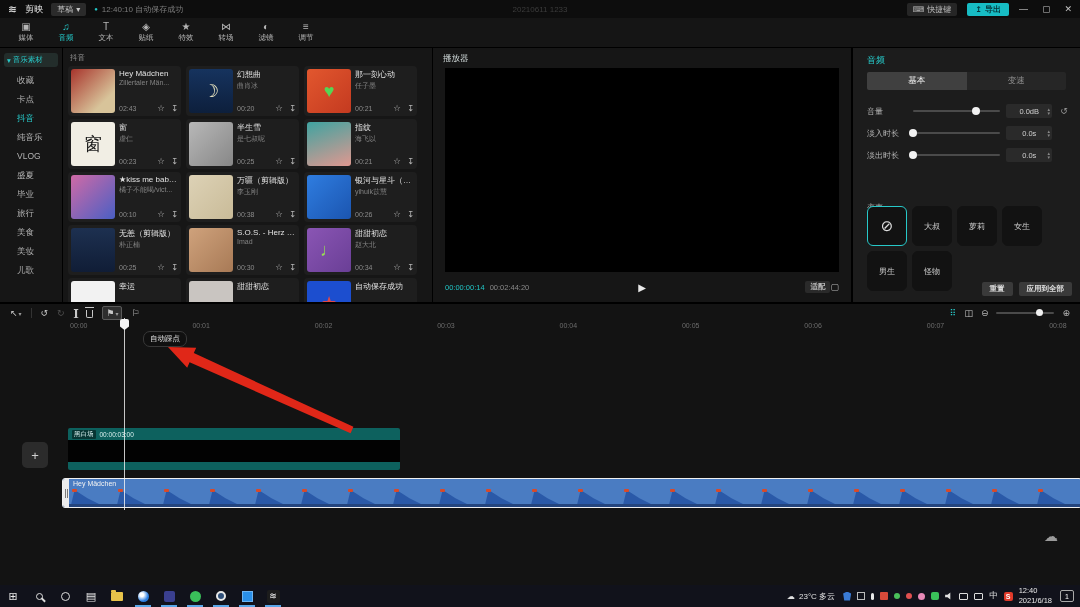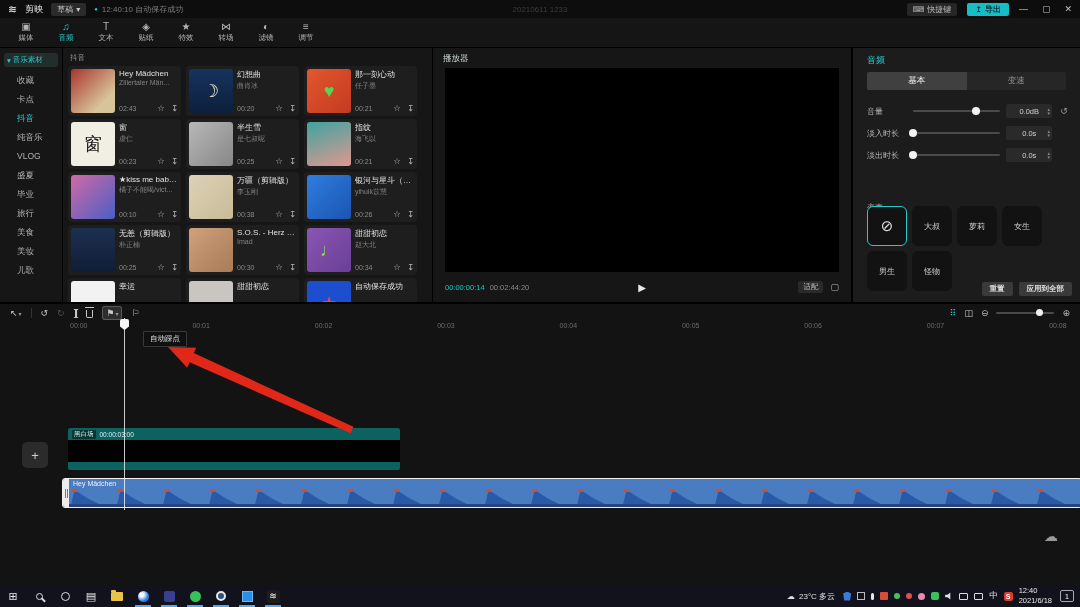--- a/index.html
+++ b/index.html
@@ -47,21 +47,21 @@
   .c-icon{font-size:8.5px;color:#b5b5b5;}
 
   
   .player{position:absolute;left:433px;top:48px;width:418px;height:254px;background:#161616;}
   .player-title{position:absolute;left:10px;top:5px;font-size:8.5px;color:#cfd8d8;}
   .video{position:absolute;left:12px;top:20px;right:12px;bottom:30px;background:#000;}
   .player-bar{position:absolute;left:12px;right:12px;bottom:7px;height:16px;display:flex;align-items:center;font-size:7.5px;color:#8a8a8a;}
   .time-cur{color:#21c5c5;}
   .time-total{margin-left:5px;}
   .play-btn{position:absolute;left:50%;transform:translateX(-50%);color:#e8e8e8;font-size:10px;}
-  .pb-right{margin-left:auto;display:flex;align-items:center;gap:7px;}
+  .pb-right{margin-left:auto;display:flex;align-items:center;font-weight:bold;}
   .fit-btn{background:#2a2a2a;border-radius:2px;padding:1px 5px;font-size:7.5px;color:#b8b8b8;}
   .expand-icon{font-size:9px;color:#b8b8b8;}
 
   
   .inspector{position:absolute;left:853px;top:48px;width:227px;height:254px;background:#1c1c1c;}
   .insp-title{position:absolute;left:14px;top:6px;font-size:9px;color:#27c9c9;}
   .insp-tabs{position:absolute;left:14px;right:14px;top:24px;height:18px;display:flex;background:#262626;border-radius:2px;overflow:hidden;}
   .insp-tab{flex:1;display:flex;align-items:center;justify-content:center;font-size:8.5px;color:#8f8f8f;}
   .insp-tab.active{background:#404040;color:#f0f0f0;}
   .sliders{position:absolute;left:14px;right:10px;top:52px;}
@@ -98,21 +98,21 @@
   .tl-right{position:absolute;right:10px;top:0;height:18px;display:flex;align-items:center;gap:8px;}
   .beat-toggle{color:#27c9c9;font-size:9px;}
   .track-mode{color:#c8c8c8;font-size:9px;}
   .zoom-glyph{color:#b5b5b5;font-size:9px;}
   .z-slider{width:58px;height:2px;background:#4a4a4a;border-radius:1px;position:relative;}
   .z-handle{position:absolute;top:-3px;left:68%;width:7px;height:7px;background:#f0f0f0;border-radius:50%;}
   .ruler{position:absolute;left:0;top:18px;right:0;height:12px;display:flex;padding-left:70px;overflow:hidden;font-size:7px;color:#6c6c6c;}
   .r-label{flex:0 0 122.4px;}
   .ph-line{position:absolute;left:124px;top:14px;width:1px;height:192px;background:rgba(245,245,245,.8);z-index:5;}
   .ph-handle{position:absolute;left:120px;top:15px;width:9px;height:11px;background:#f5f5f5;border-radius:2px;clip-path:polygon(0 0,100% 0,100% 68%,50% 100%,0 68%);z-index:6;}
-  .tl-tooltip{position:absolute;left:143px;top:27px;background:#101010;border:1px solid #383838;border-radius:1px;padding:2px 6px;font-size:7.5px;color:#e0e0e0;z-index:7;}
+  .tl-tooltip{position:absolute;left:143px;top:27px;background:#101010;border:1px solid #383838;border-radius:7px;padding:2px 6px;font-size:7.5px;color:#e0e0e0;z-index:7;}
   .annot-arrow{position:absolute;left:0;top:0;width:1080px;height:281px;pointer-events:none;z-index:8;}
 
   .add-track-btn{position:absolute;left:22px;top:138px;width:26px;height:26px;background:#2b2b2b;border-radius:5px;color:#cfcfcf;font-size:13px;display:flex;align-items:center;justify-content:center;}
   .video-clip{position:absolute;left:68px;top:124px;width:332px;height:42px;border-radius:2px;overflow:hidden;}
   .vc-top{height:12px;background:#0d615e;display:flex;align-items:center;gap:4px;padding:0 4px;font-size:6.5px;color:#d8efee;white-space:nowrap;}
   .vc-chip{background:rgba(0,0,0,.45);border-radius:1px;padding:0 2px;}
   .vc-mid{height:22px;background:#020202;}
   .vc-bot{height:8px;background:#0d615e;}
   .audio-clip{position:absolute;left:62px;top:174px;width:1020px;height:30px;background:#4a7cc2;border:1px solid #f0f0f0;border-radius:3px;overflow:hidden;}
   .ac-label{position:absolute;left:10px;top:1px;font-size:7px;color:#f2f2f2;z-index:2;}

